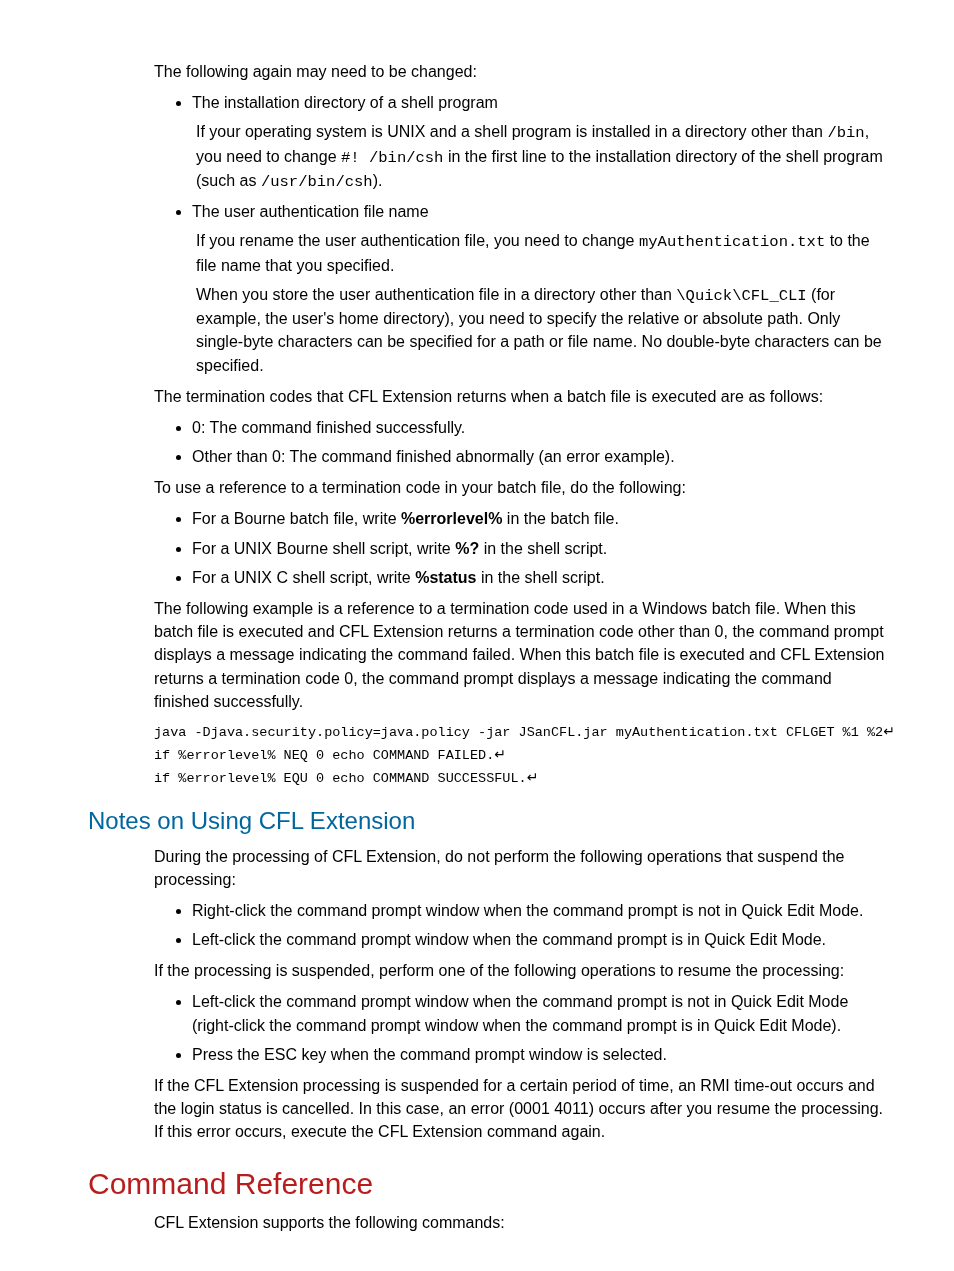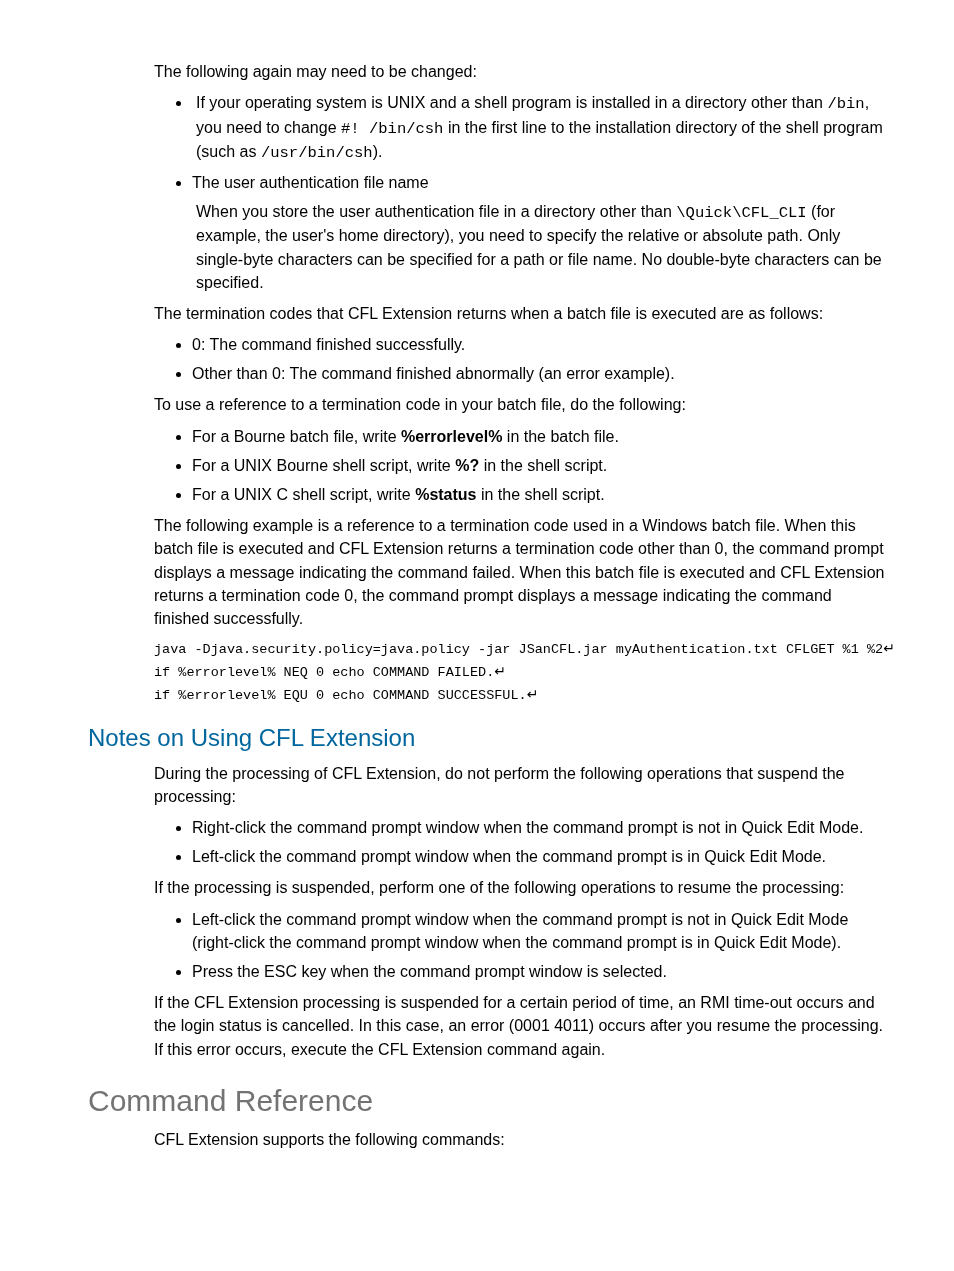--- a/index.html
+++ b/index.html
@@ -50,42 +50,46 @@
     h2.section {
       font-family: Liberation Sans, sans-serif;
       font-weight: 400;
       color: #00669e;
       font-size: 24px;
       margin: 14px 0 6px 0;
     }
     h1.section-main {
       font-family: Futura, 'Century Gothic', 'Trebuchet MS', Arial, sans-serif;
       font-weight: 400;
-      color: #737373;
+      color: #b91c1c;
       font-size: 30px;
       margin: 18px 0 6px 0;
     }
     strong { font-weight: 700; }
   </style>
 </head>
 <body>
 
 <p class="para">The following again may need to be changed:</p>
 
 <ul class="bullets">
   <li>
+    <span>The installation directory of a shell program</span>
     <div class="li-body">
       <p>
         <span>If your operating system is UNIX and a shell program is installed in a directory other than </span><code>/bin</code><span>, you need to change </span><code>#! /bin/csh</code><span> in the first line to the installation directory of the shell program (such as </span><code>/usr/bin/csh</code><span>).</span>
       </p>
     </div>
   </li>
   <li>
     <span>The user authentication file name</span>
     <div class="li-body">
+      <p>
+        <span>If you rename the user authentication file, you need to change </span><code>myAuthentication.txt</code><span> to the file name that you specified.</span>
+      </p>
       <p>
         <span>When you store the user authentication file in a directory other than </span><code>\Quick\CFL_CLI</code><span> (for example, the user's home directory), you need to specify the relative or absolute path. Only single-byte characters can be specified for a path or file name. No double-byte characters can be specified.</span>
       </p>
     </div>
   </li>
 </ul>
 
 <p class="para">The termination codes that CFL Extension returns when a batch file is executed are as follows:</p>
 
 <ul class="bullets">

